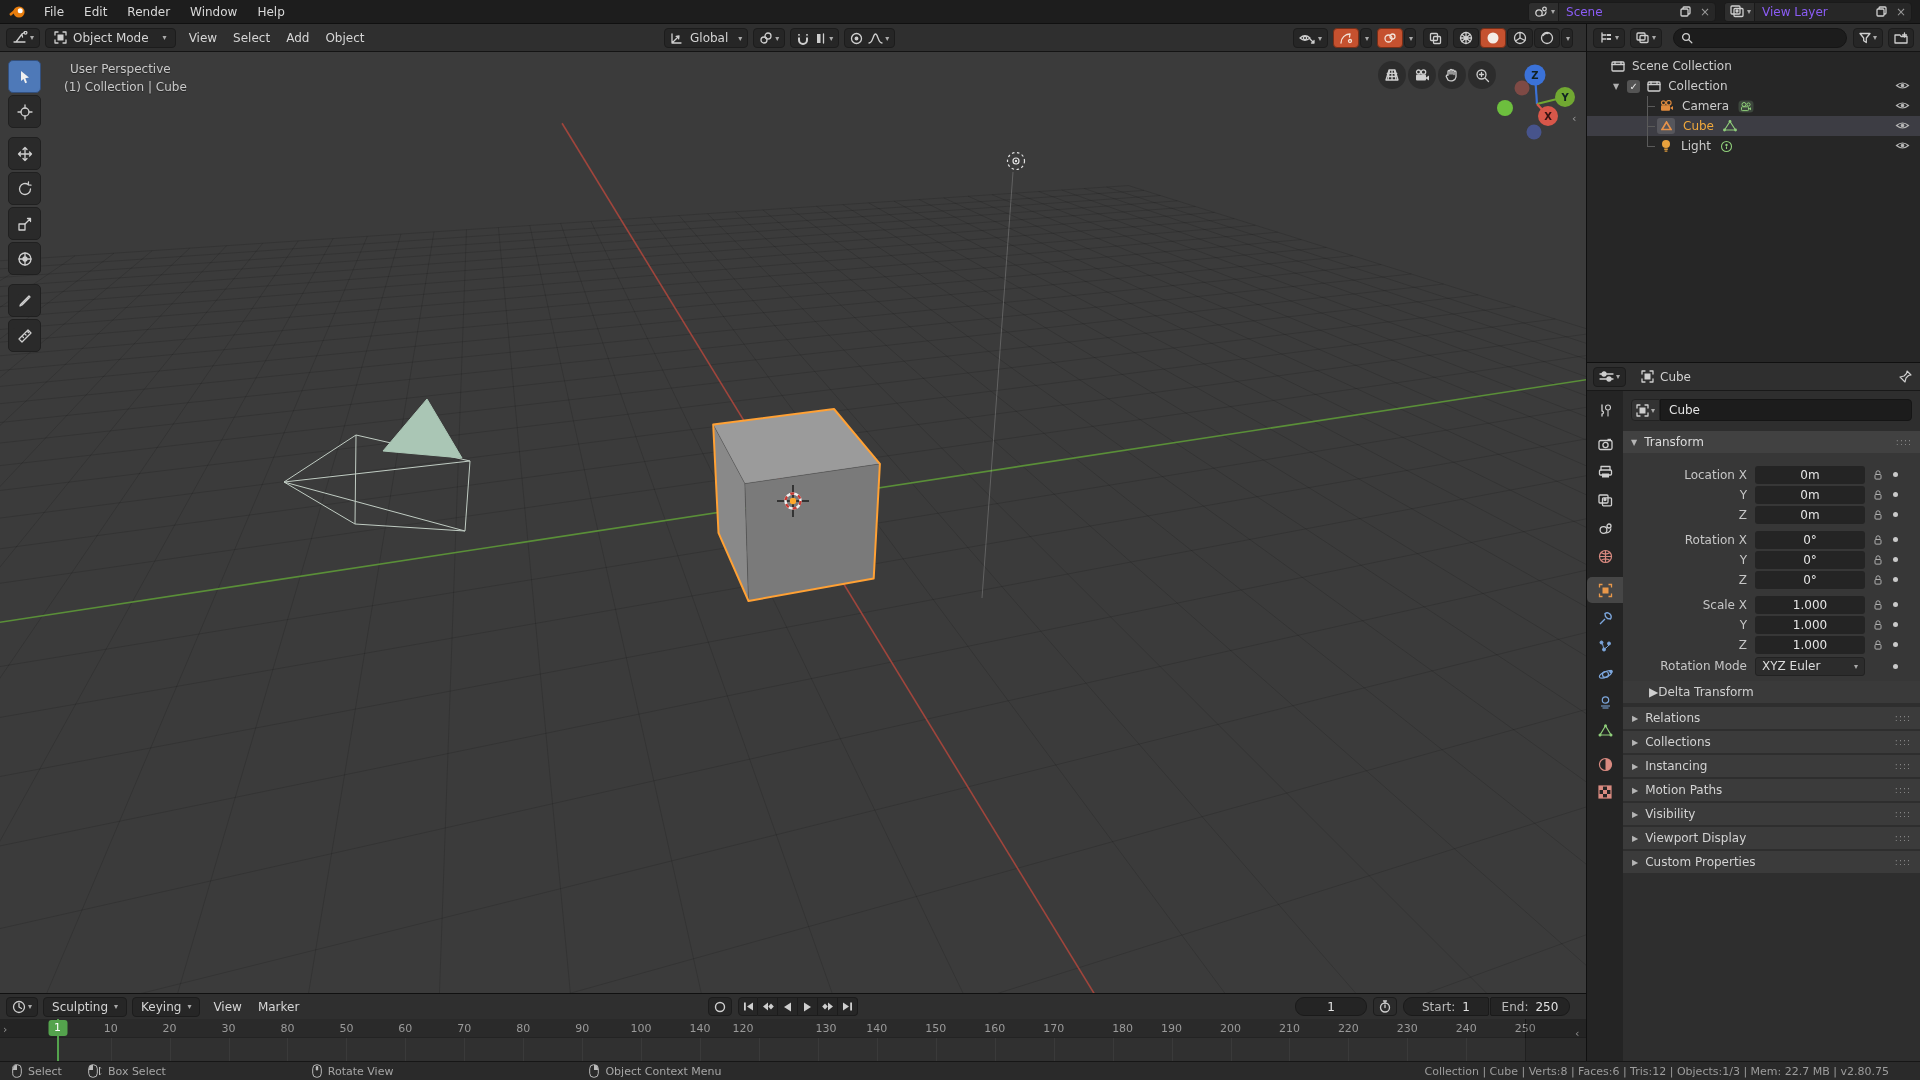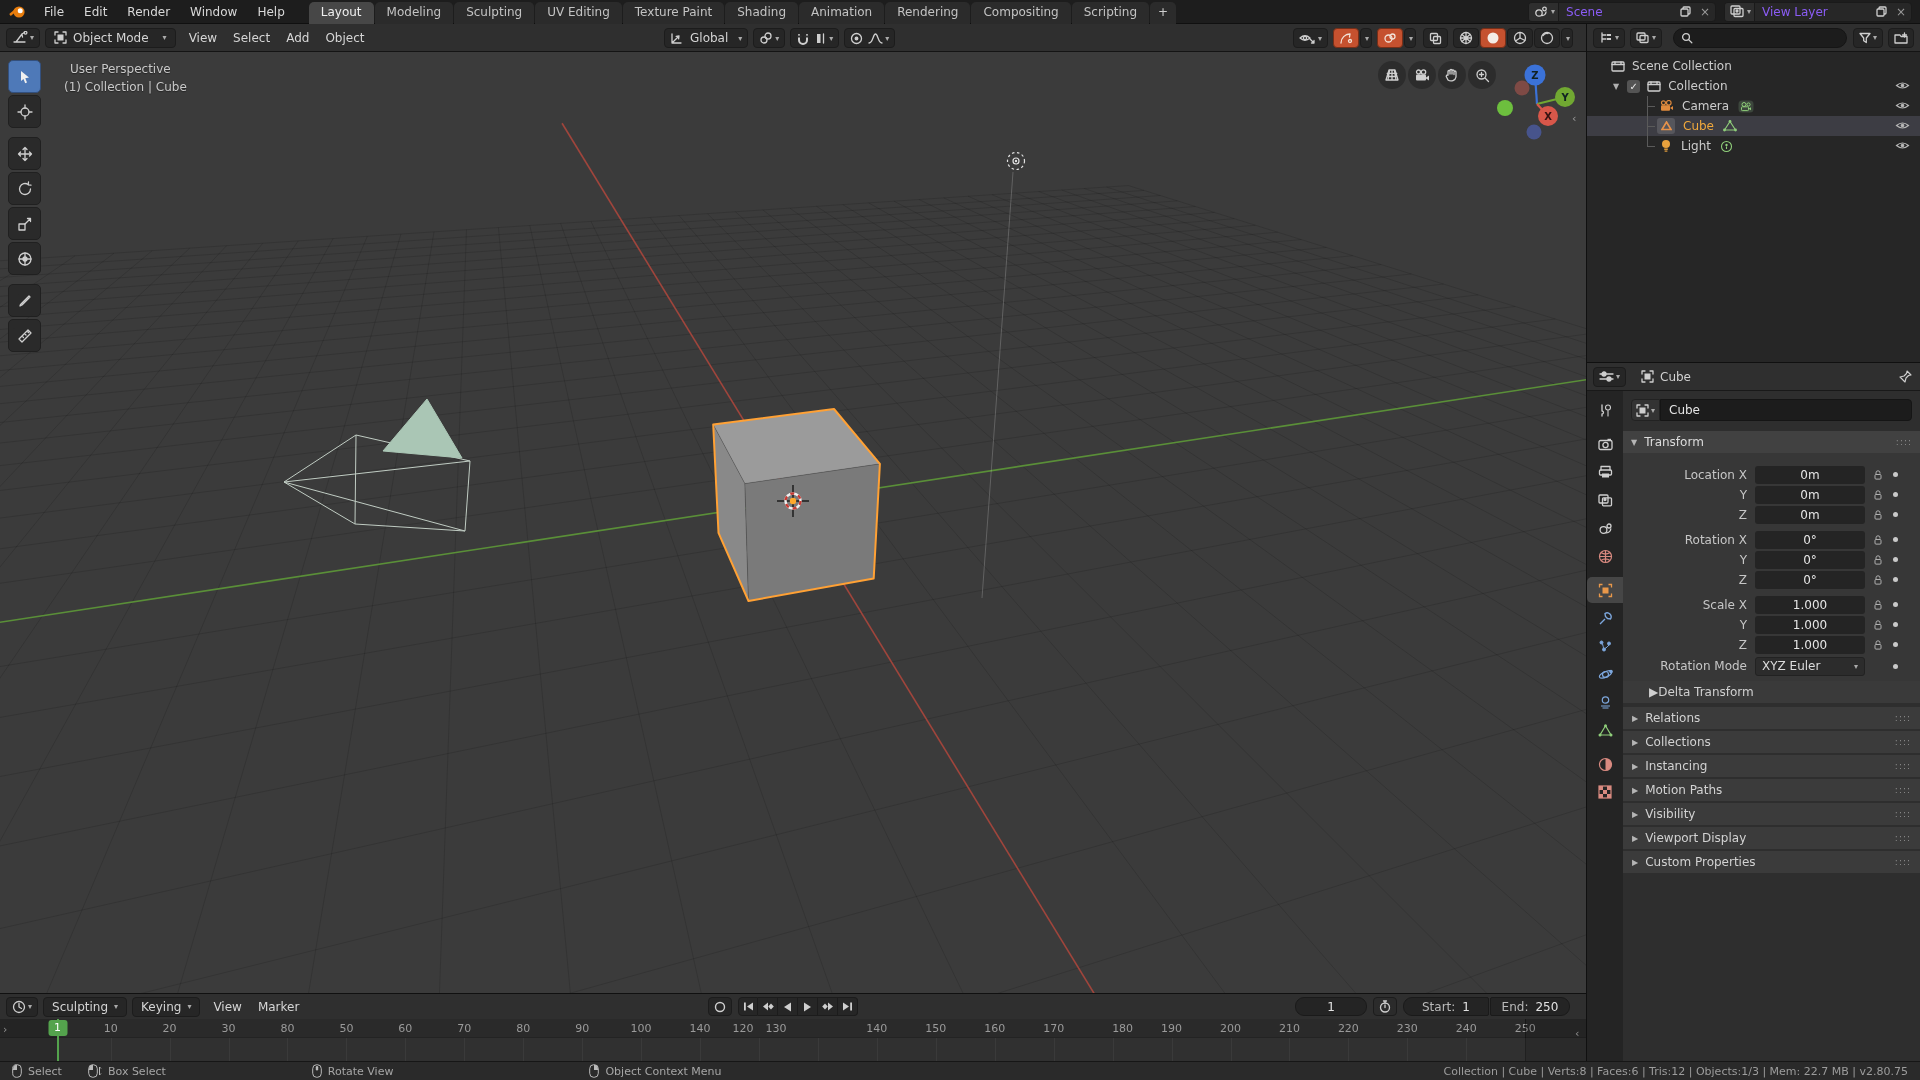--- a/index.html
+++ b/index.html
@@ -122,21 +122,21 @@
   #playhead-line { position:absolute; top:25px; height:43px; width:2px; background:var(--ph,#54a34d); }
   #playhead-label { position:absolute; top:26px; transform:translateX(-50%); background:var(--ph,#54a34d); color:#fff;
                     border-radius:3px; padding:0 6px; height:16px; line-height:16px; font-size:11px; }
   .tl-arrow { position:absolute; color:#8f8f8f; font-size:11px; }
 
   
   #statusbar { position:absolute; left:0; top:1061px; width:1920px; height:19px; background:#2a2a2a; border-top:1px solid #161616;
                display:flex; align-items:center; color:#a6a6a6; font-size:11px; }
   .hint { display:flex; align-items:center; margin-right:26px; }
   .hint svg { margin-right:6px; }
-  #sb-stats { margin-left:auto; margin-right:12px; color:#9c9c9c;text-align:center; }
+  #sb-stats { margin-left:auto; margin-right:31px; color:#9c9c9c;text-align:center; }
 
   svg { display:block; }
   .ico { stroke:#cfcfcf; fill:none; stroke-width:1.3; stroke-linecap:round; stroke-linejoin:round; }
 </style>
 </head>
 <body>
 
 <div id="app">
 
   <div id="topbar">
@@ -145,33 +145,20 @@
           <circle cx="10" cy="8" r="5.6" fill="#e87d0d"></circle>
           <circle cx="11.2" cy="6.8" r="2.5" fill="#fff"></circle>
           <path d="M1,11 L8,5" stroke="#e87d0d" stroke-width="2.4"></path>
         </svg>
     </div>
     <span class="tmenu">File</span>
     <span class="tmenu">Edit</span>
     <span class="tmenu">Render</span>
     <span class="tmenu">Window</span>
     <span class="tmenu">Help</span>
-    <div class="tabs">
-      <span class="wtab active">Layout</span>
-      <span class="wtab">Modeling</span>
-      <span class="wtab">Sculpting</span>
-      <span class="wtab">UV Editing</span>
-      <span class="wtab">Texture Paint</span>
-      <span class="wtab">Shading</span>
-      <span class="wtab">Animation</span>
-      <span class="wtab">Rendering</span>
-      <span class="wtab">Compositing</span>
-      <span class="wtab">Scripting</span>
-      <span class="wtab plus">+</span>
-    </div>
     <div class="tb-spacer"></div>
     <div class="id-widget">
       <span class="iw-icon">
         <svg width="15" height="13" viewBox="0 0 15 13" class="ico">
             <circle cx="5" cy="8" r="3.2"></circle>
             <circle cx="10.5" cy="4" r="1.8"></circle>
             <path d="M8,10.5 a4,4 0 0 0 4,-3.5"></path>
           </svg>
         <span class="chev">▾</span>
       </span>
@@ -1022,21 +1009,21 @@
         <span class="tick-label" style="left: 228.526px;">30</span>
         <span class="tick-label" style="left: 287.466px;">80</span>
         <span class="tick-label" style="left: 346.406px;">50</span>
         <span class="tick-label" style="left: 405.346px;">60</span>
         <span class="tick-label" style="left: 464.286px;">70</span>
         <span class="tick-label" style="left: 523.226px;">80</span>
         <span class="tick-label" style="left: 582.166px; text-align: right;">90</span>
         <span class="tick-label" style="left: 641.106px;">100</span>
         <span class="tick-label" style="left: 700.046px;">140</span>
         <span class="tick-label" style="left: 743px;">120</span>
-        <span class="tick-label" style="left: 776px;">130</span>
+        <span class="tick-label" style="left: 826px;">130</span>
         <span class="tick-label" style="left: 876.866px;">140</span>
         <span class="tick-label" style="left: 935.806px;">150</span>
         <span class="tick-label" style="left: 994.746px;">160</span>
         <span class="tick-label" style="left: 1053.69px;">170</span>
         <span class="tick-label" style="left: 1112.63px; margin-left: 10px;">180</span>
         <span class="tick-label" style="left: 1171.57px;">190</span>
         <span class="tick-label" style="left: 1230.51px;">200</span>
         <span class="tick-label" style="left: 1289.45px;">210</span>
         <span class="tick-label" style="left: 1348.39px;">220</span>
         <span class="tick-label" style="left: 1407.33px;">230</span>

